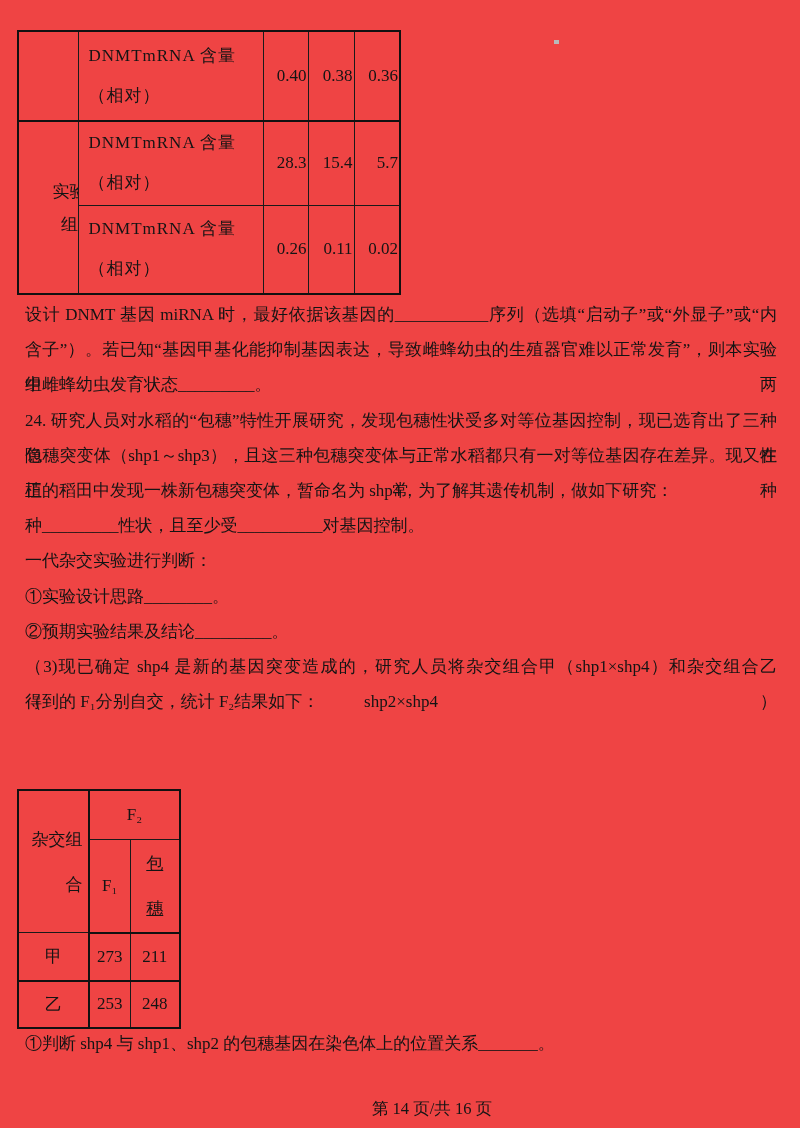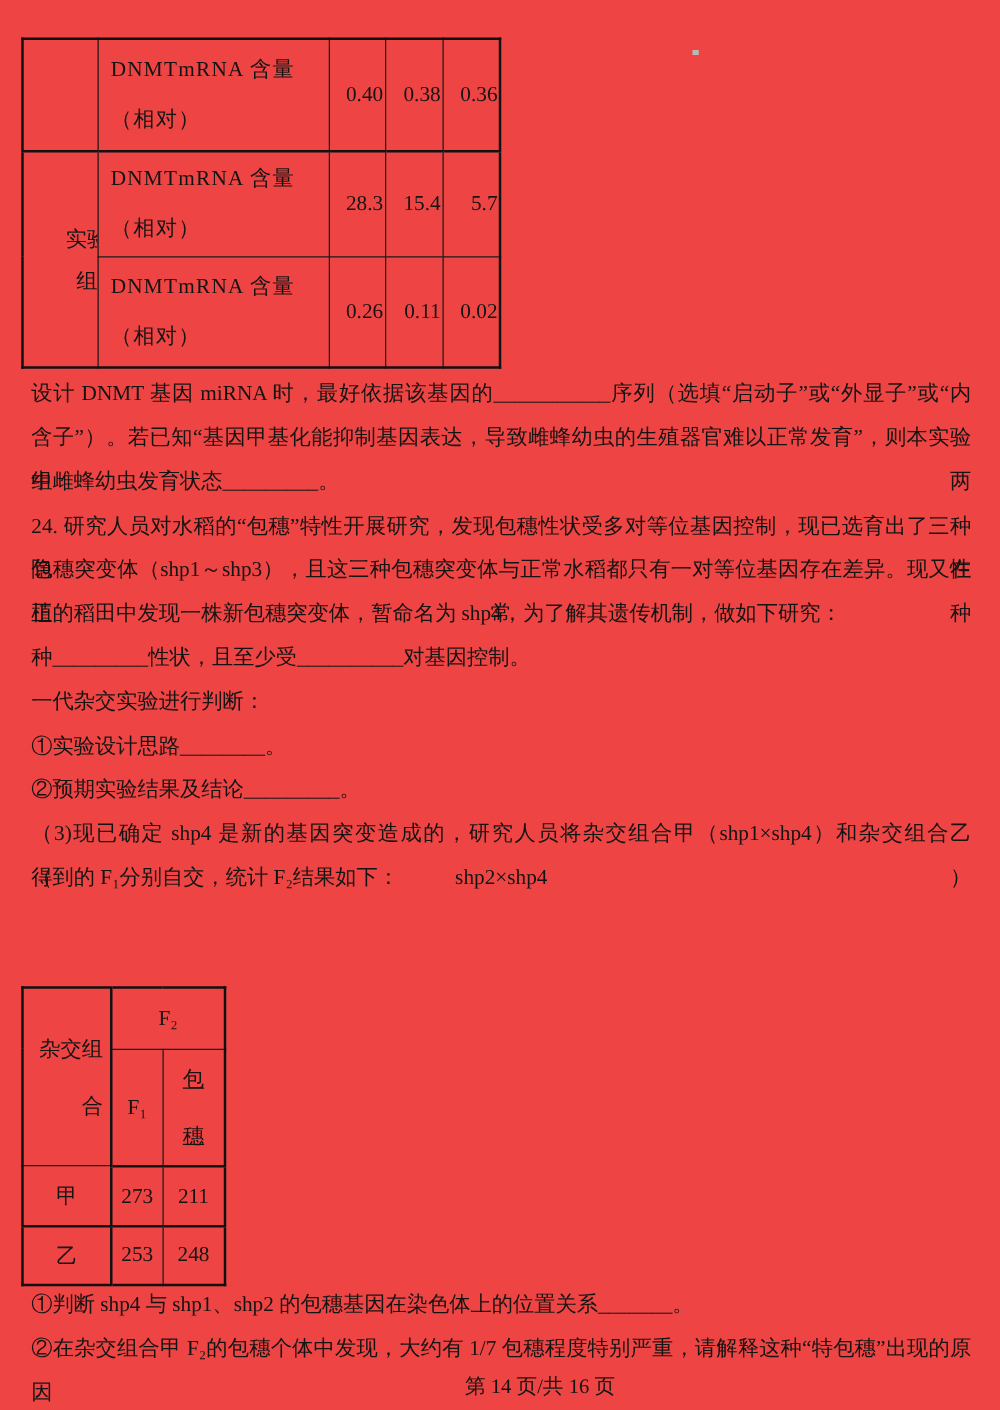--- a/index.html
+++ b/index.html
@@ -128,18 +128,17 @@
     <tr style="height:47px">
       <td class="t2-grpcol">乙</td>
       <td>253</td>
       <td>248</td>
     </tr>
   </tbody>
     </table>
 
   <div id="block2" class="textblock">
     <div class="line">①判断 shp4 与 shp1、shp2 的包穗基因在染色体上的位置关系_______。</div>
-    <div class="line fill">②在杂交组合甲 F₂的包穗个体中发现，大约有 1/7 包穗程度特别严重，请解释这种“特包穗”出现的原因</div>
   </div>
 
   <div class="footer">第 14 页/共 16 页</div>
 
 </div>
 
 </body></html>

